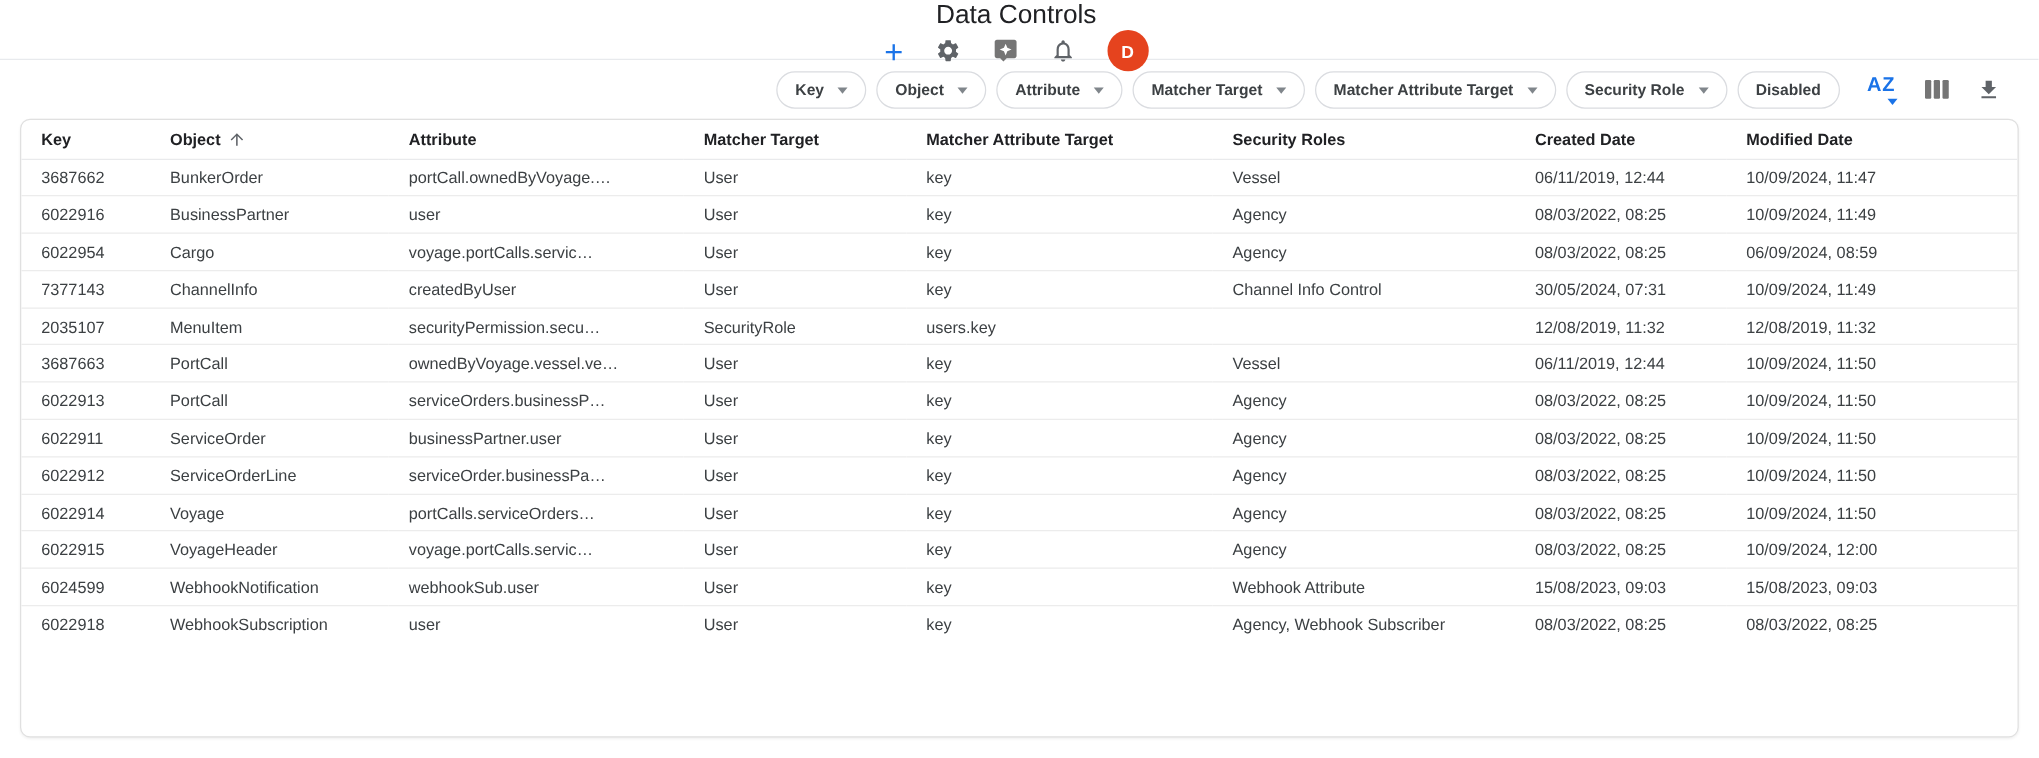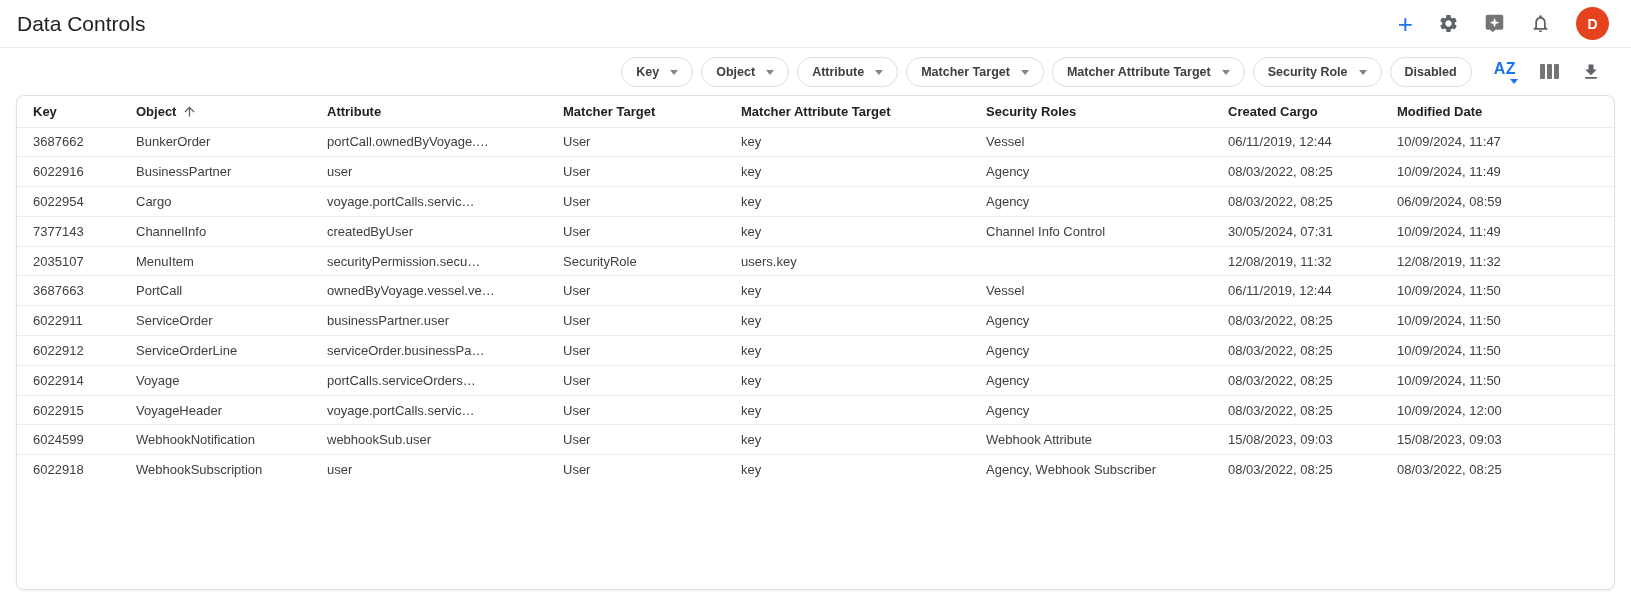--- a/index.html
+++ b/index.html
@@ -6,21 +6,21 @@
   html,body { margin:0; padding:0; }
   body {
     width:1631px; height:606px; overflow:hidden;
     background:#ffffff;
     font-family:"Liberation Sans", sans-serif;
     color:#3c4043;
   }
   
   .app-bar {
     height:48px; display:flex; align-items:center; justify-content:space-between;
-    padding:0 22px 0 17px; border-bottom:1px solid #e8eaed;
+    padding:0 22px 0 17px; border-bottom:1px solid #e8eaed;flex-direction:column;
   }
   .app-title { font-size:21px; font-weight:400; color:#202124; }
   .app-icons { display:flex; align-items:center; gap:25px; }
   .icon-btn { display:flex; align-items:center; justify-content:center; cursor:pointer; background:none; border:none; padding:0; }
   .plus { color:#1a73e8; font-size:26px; font-weight:400; line-height:20px; }
   .avatar {
     width:33px; height:33px; border-radius:50%;
     display:flex; align-items:center; justify-content:center;
     color:#fff; font-size:14px; font-weight:700; background:#e5431e;
   }
@@ -168,21 +168,21 @@
           <th>
     <span>Matcher Target</span>
   </th>
           <th>
     <span>Matcher Attribute Target</span>
   </th>
           <th>
     <span>Security Roles</span>
   </th>
           <th>
-    <span>Created Cargo</span>
+    <span>Created Date</span>
   </th>
           <th>
     <span>Modified Date</span>
   </th>
         </tr>
     </thead>
     <tbody id="tbody">
         <tr>
     <td>3687662</td>
     <td>BunkerOrder</td>
@@ -237,20 +237,30 @@
     <td>3687663</td>
     <td>PortCall</td>
     <td>ownedByVoyage.vessel.ve…</td>
     <td>User</td>
     <td>key</td>
     <td>Vessel</td>
     <td>06/11/2019, 12:44</td>
     <td>10/09/2024, 11:50</td>
   </tr>
         <tr>
+    <td>6022913</td>
+    <td>PortCall</td>
+    <td>serviceOrders.businessP…</td>
+    <td>User</td>
+    <td>key</td>
+    <td>Agency</td>
+    <td>08/03/2022, 08:25</td>
+    <td>10/09/2024, 11:50</td>
+  </tr>
+        <tr>
     <td>6022911</td>
     <td>ServiceOrder</td>
     <td>businessPartner.user</td>
     <td>User</td>
     <td>key</td>
     <td>Agency</td>
     <td>08/03/2022, 08:25</td>
     <td>10/09/2024, 11:50</td>
   </tr>
         <tr>

